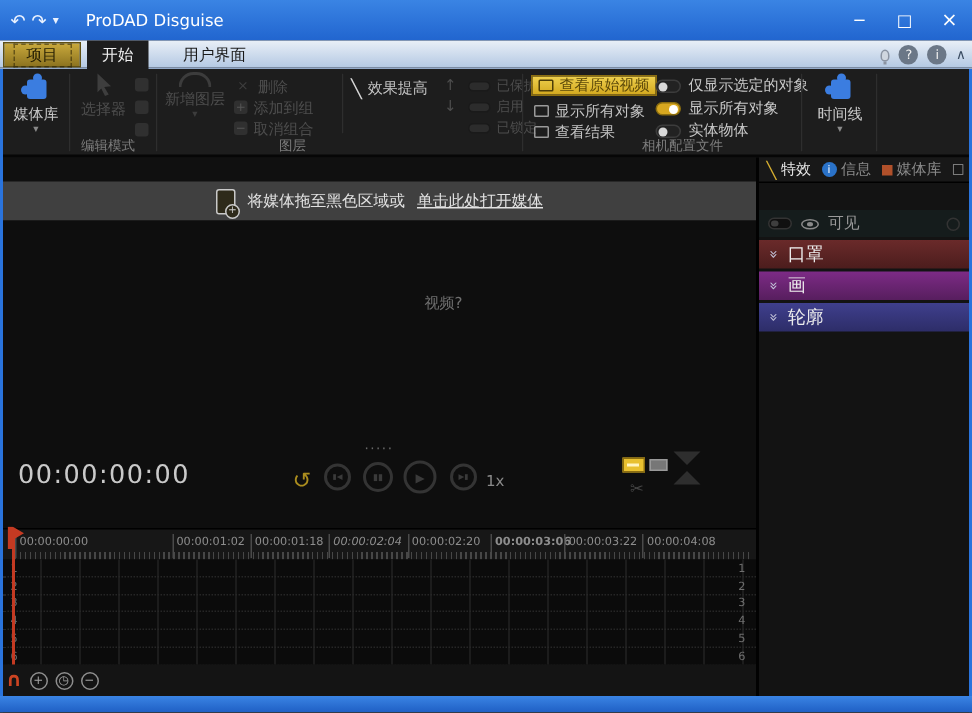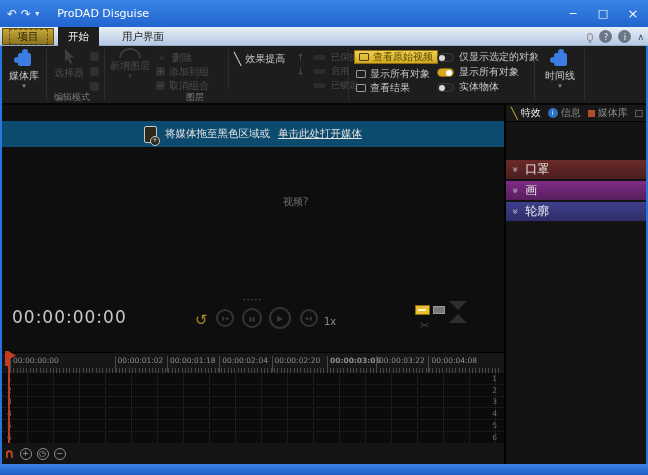--- a/index.html
+++ b/index.html
@@ -69,21 +69,21 @@
   
   .sideL { position:absolute; left:0; top:46px; width:2px; height:429px; background:#2a74dd; }
   .sideR { position:absolute; right:0; top:46px; width:2px; height:429px; background:#2a74dd; }
   .bottombar { position:absolute; left:0; top:464px; width:648px; height:11px;
     background:linear-gradient(#3a84e4,#1f5fc4); }
 
   .pv-head { position:absolute; left:2px; top:105px; width:502px; height:16px; background:#1b1b1b;
     font-size:10px; color:#a8a8a8; display:flex; align-items:center; justify-content:center; }
   .pv-head-ic { position:absolute; right:6px; top:105px; height:16px; display:flex; gap:7px; align-items:center;
     color:#9a9a9a; font-size:9px; }
-  .dropbar { position:absolute; left:2px; top:121px; width:502px; height:26px; background:#0c4a6e;
+  .dropbar { position:absolute; left:2px; top:121px; width:502px; height:26px; background:#404040;
     display:flex; align-items:center; justify-content:center; gap:8px; }
   .docico { position:relative; width:13px; height:17px; border:1px solid #c9c9c9; border-radius:2px; background:#2e2a1a; }
   .docico:after { content:"+"; position:absolute; right:-4px; bottom:-4px; width:8px; height:8px; border-radius:50%;
     background:#2e2a1a; border:1px solid #c9c9c9; color:#c9c9c9; font-size:7px; line-height:7px; text-align:center; }
   .droptext { font-size:10.5px; color:#e2e2e2; }
   .droplink { font-size:10.5px; color:#e2e2e2; text-decoration:underline; cursor:pointer; }
 
   .stage { position:absolute; left:2px; top:147px; width:502px; height:205px; background:#0e0e0e; }
   .vplaceholder { position:absolute; left:281px; top:48px; font-size:10px; color:#6f6f6f; }
   .dots { position:absolute; left:241px; top:148px; font-size:9px; color:#6a6a6a; letter-spacing:1px; }
@@ -283,20 +283,21 @@
           <span class="knob"></span>
         </span>
       <span>显示所有对象</span>
     </div>
     <div class="trow" style="left:437px; top:35px">
       <span class="tgl">
           <span class="knob"></span>
         </span>
       <span>实体物体</span>
     </div>
+    <div class="glabel" style="left:400px; width:110px">相机配置文件</div>
     <div class="rsep" style="left:534px"></div>
 
     <div class="rbig" style="left:540px; width:40px">
       <span class="puzzle">
           <span class="pb1"></span>
           <span class="pb2"></span>
           <span class="pbody"></span>
         </span>
       <span class="lbl">时间线</span>
       <span class="dd">▾</span>
@@ -345,21 +346,21 @@
         <div class="t2"></div>
     </div>
   </div>
 
   <div class="ruler">
     <div class="minor"></div>
   <span class="tl-label" style="left: 8px;">00:00:00:00</span>
       <span class="tl-label" style="left: 60.3px; margin-top: 32px;">00:00:00:16</span>
       <span class="tl-label" style="left: 112.6px;">00:00:01:02</span>
       <span class="tl-label" style="left: 164.9px;">00:00:01:18</span>
-      <span class="tl-label" style="left: 217.2px;">00:00:02:04</span>
+      <span class="tl-label" style="left: 217.2px; font-style: italic;">00:00:02:04</span>
       <span class="tl-label" style="left: 269.5px;">00:00:02:20</span>
       <span class="tl-label" style="left: 325px; font-weight: bold;">00:00:03:06</span>
       <span class="tl-label" style="left: 374.1px;">00:00:03:22</span>
       <span class="tl-label" style="left: 426.4px;">00:00:04:08</span>
     </div>
   <div class="playhead-flag"></div>
   <div class="playhead-line"></div>
 
   <div class="tracks" id="tracks">
       <div class="trk" style="top: 0px;">
@@ -404,20 +405,28 @@
       </div>
       <div class="rp-tab">
         <span class="infoc">i</span>
         <span>信息</span>
       </div>
       <div class="rp-tab">
         <span class="redsq"></span>
         <span>媒体库</span>
       </div>
       <span class="rp-float">□</span>
+    </div>
+    <div class="vis-row">
+      <span class="vtgl">
+          <span class="knob"></span>
+        </span>
+      <span class="eye"></span>
+      <span>可见</span>
+      <span class="vclock"></span>
     </div>
     <div class="sections" id="sections">
         <div class="sec" style="background: linear-gradient(rgb(106, 42, 42), rgb(76, 29, 29));">
           <span class="chev-dn">»</span>
           <span>口罩</span>
         </div>
         <div class="sec" style="background: linear-gradient(rgb(125, 43, 134), rgb(87, 30, 94));">
           <span class="chev-dn">»</span>
           <span>画</span>
         </div>

